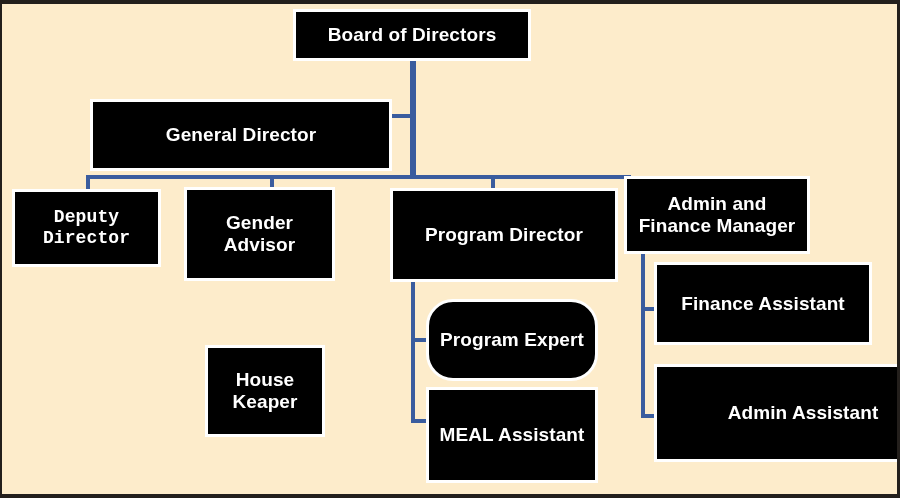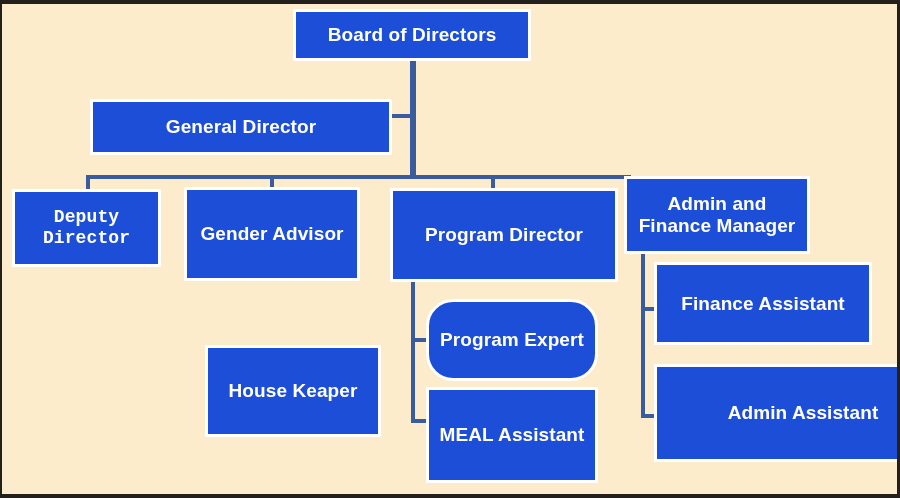--- a/index.html
+++ b/index.html
@@ -16,21 +16,21 @@
     box-sizing: border-box;
     border-top: 4px solid #231f1c;
     border-bottom: 4px solid #231f1c;
     border-left: 2px solid #231f1c;
     border-right: 3px solid #231f1c;
     overflow: hidden;
     font-family: "Liberation Sans", sans-serif;
   }
   .node {
     position: absolute;
-    background: #1d4ed8;
+    background: #000000;
     border: 3px solid #ffffff;
     box-sizing: border-box;
     display: flex;
     align-items: center;
     justify-content: center;
     text-align: center;
     color: #ffffff;
     font-weight: bold;
     font-size: 19px;
     line-height: 1.15;
@@ -75,29 +75,29 @@
   <div class="connector thin-h" style="left:409px; top:415px; width:18px;"></div>
 
   <div class="connector thin-v" style="left:639px; top:250px; height:164px;"></div>
   <div class="connector thin-h" style="left:639px; top:303px; width:18px;"></div>
   <div class="connector thin-h" style="left:639px; top:410px; width:18px;"></div>
 
   <div class="node" style="left:291px; top:5px; width:238px; height:52px;">
     <span class="node-label">Board of Directors</span>
   </div>
 
-  <div class="node" style="left:88px; top:95px; width:302px; height:56px;text-align:center;">
+  <div class="node" style="left:88px; top:95px; width:302px; height:72px;text-align:center;">
     <span class="node-label">General Director</span>
   </div>
 
   <div class="node tight" style="left:10px; top:185px; width:149px; height:78px;">
     <span class="node-label">Deputy Director</span>
   </div>
 
-  <div class="node" style="left:182px; top:183px; width:176px; height:94px;">
+  <div class="node" style="left:182px; top:183px; width:151px; height:94px;">
     <span class="node-label">Gender Advisor</span>
   </div>
 
   <div class="node" style="left:388px; top:184px; width:228px; height:94px;">
     <span class="node-label">Program Director</span>
   </div>
 
   <div class="node" style="left:622px; top:172px; width:186px; height:78px;">
     <span class="node-label">Admin and Finance Manager</span>
   </div>
@@ -112,17 +112,17 @@
 
   <div class="node" style="left:652px; top:258px; width:218px; height:83px;">
     <span class="node-label">Finance Assistant</span>
   </div>
 
   <div class="node" style="left:652px; top:360px; width:254px; height:98px;padding-left:48px;">
     <span class="node-label">Admin Assistant</span>
   </div>
 
 
-  <div class="node" style="left:203px; top:341px; width:176px; height:92px;">
+  <div class="node" style="left:203px; top:341px; width:120px; height:92px;">
     <span class="node-label">House Keaper</span>
   </div>
 
 </div>
 
 </body></html>

